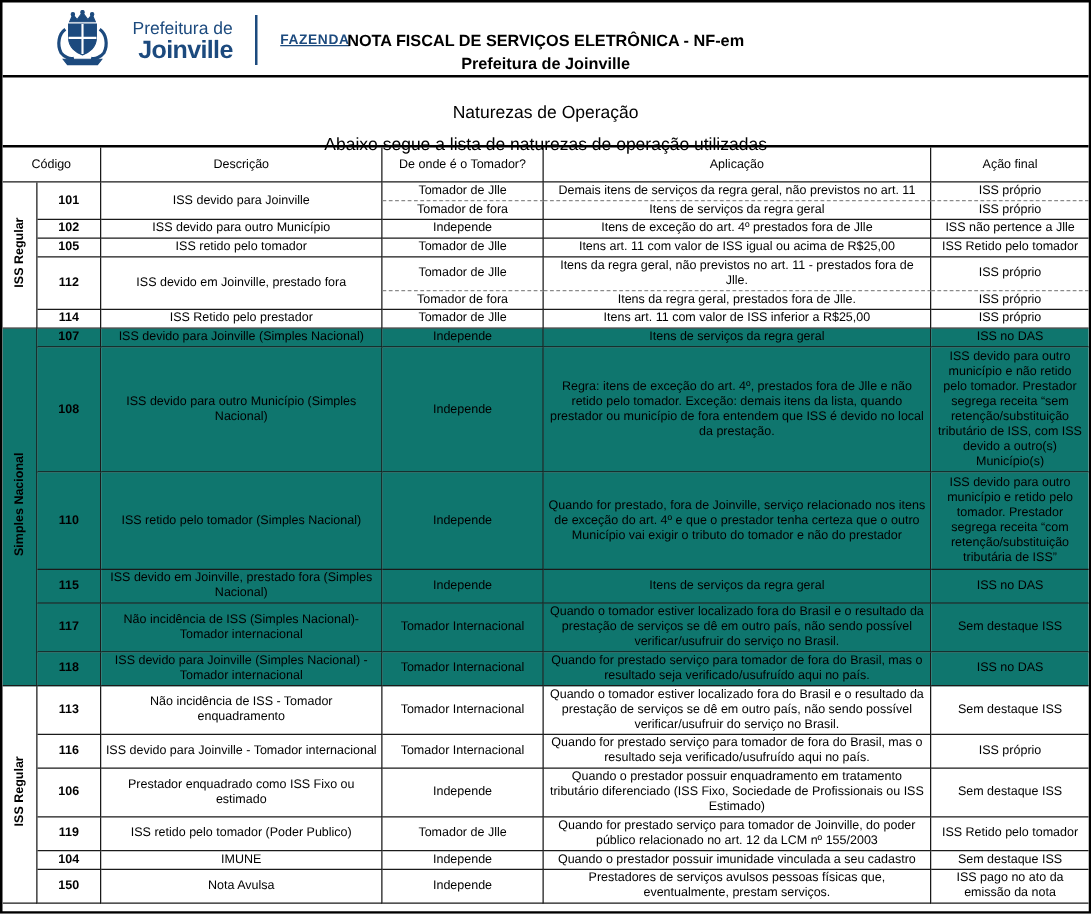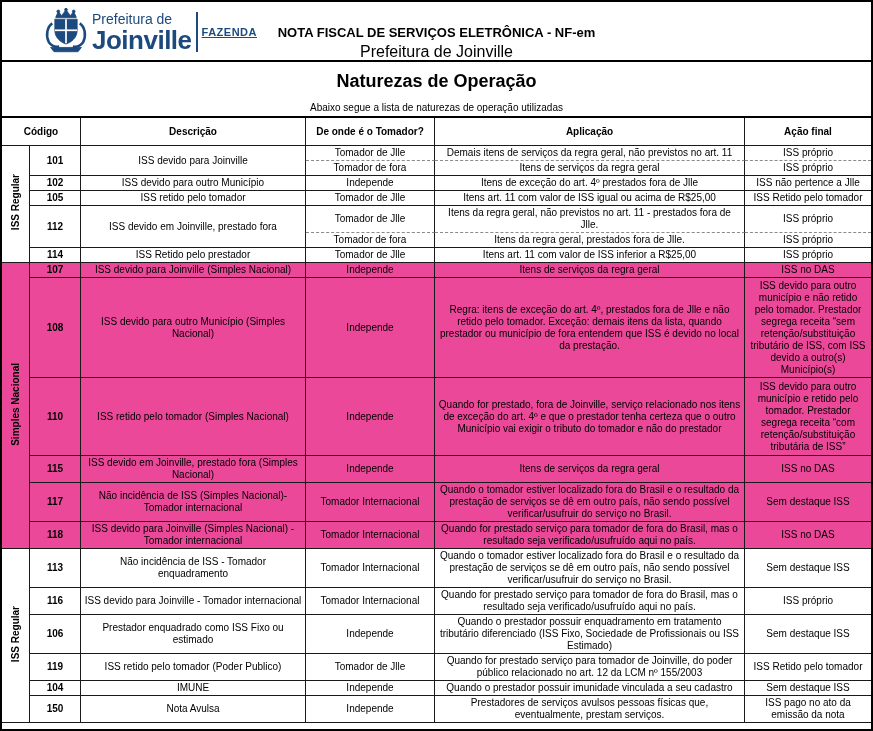--- a/index.html
+++ b/index.html
@@ -1,49 +1,49 @@
 <!DOCTYPE html>
 <html><head>
 <meta charset="utf-8">
 <style>
   html,body{margin:0;padding:0;background:#f0f0f0;font-family:"Liberation Sans",sans-serif;}
   .page{width:873px;height:731px;box-sizing:border-box;background:#fff;border:2px solid #000;
         position:relative;overflow:hidden;color:#000;}
   
   .band1{height:58px;border-bottom:2px solid #000;position:relative;}
-  .logo{position:absolute;left:38px;top:6px;display:flex;align-items:center;gap:0;}
+  .logo{position:absolute;left:38px;top:6px;display:flex;align-items:center;gap:14px;}
   .crest{width:52px;height:48px;flex:0 0 auto;}
   .logo-text{line-height:1;color:#1c4a7e;}
   .logo-line1{font-size:14px;}
-  .logo-line2{font-size:26px;font-weight:bold;letter-spacing:-0.5px;margin-top:1px;}
+  .logo-line2{font-size:20px;font-weight:bold;letter-spacing:-0.5px;margin-top:1px;text-align:right;}
   .logo-sep{width:2px;height:40px;background:#1c4a7e;margin:0 4px;}
   .logo-dept{font-size:11px;font-weight:bold;color:#1c4a7e;letter-spacing:0.5px;text-decoration:underline;}
   .doc-title{position:absolute;left:0;right:0;top:23px;text-align:center;}
   .doc-title-l1{font-size:13px;font-weight:bold;}
-  .doc-title-l2{font-size:16px;font-weight:normal;margin-top:3px;}
+  .doc-title-l2{font-size:13px;font-weight:bold;margin-top:3px;}
   
   .band2{height:56px;border-bottom:2px solid #000;text-align:center;box-sizing:border-box;padding-top:9px;}
-  .band2-title{font-size:18px;font-weight:bold;}
-  .band2-sub{font-size:10px;margin-top:10px;}
+  .band2-title{font-size:14px;font-weight:normal;margin-top:10px;}
+  .band2-sub{font-size:14px;margin-top:10px;}
   .band3{height:24px;border-bottom:2px solid #000;text-align:center;box-sizing:border-box;padding-top:5px;}
   .band3-title{font-size:12px;font-weight:bold;}
   
   table{border-collapse:separate;border-spacing:0;table-layout:fixed;width:869px;}
   col.c-grp{width:28px;} col.c-code{width:51px;} col.c-desc{width:225px;}
   col.c-tom{width:129px;} col.c-apl{width:310px;} col.c-acao{width:126px;}
   th,td{border-right:1px solid #1a1a1a;border-bottom:1px solid #1a1a1a;
         font-size:10px;text-align:center;vertical-align:middle;padding:1px 3px;line-height:1.2;
         overflow:hidden;}
-  th{font-weight:bold;height:25px;}
+  th{font-weight:normal;height:25px;}
   td:last-child,th:last-child{border-right:none;}
   td.code{font-weight:bold;}
   td.grp{font-weight:bold;padding:1px 0;}
   .vtext{writing-mode:vertical-rl;transform:rotate(180deg);display:inline-block;
          font-size:10px;font-weight:bold;letter-spacing:0;white-space:nowrap;}
-  .lav{background:#ec4899;}
+  .lav{background:#0f766e;}
   td.predash{border-bottom:1px dashed #8a8a8a;}
 </style>
 </head>
 <body>
 
 <div class="page">
 
   <div class="band1">
     <div class="logo">
       <svg class="crest" viewBox="0 0 60 56">

